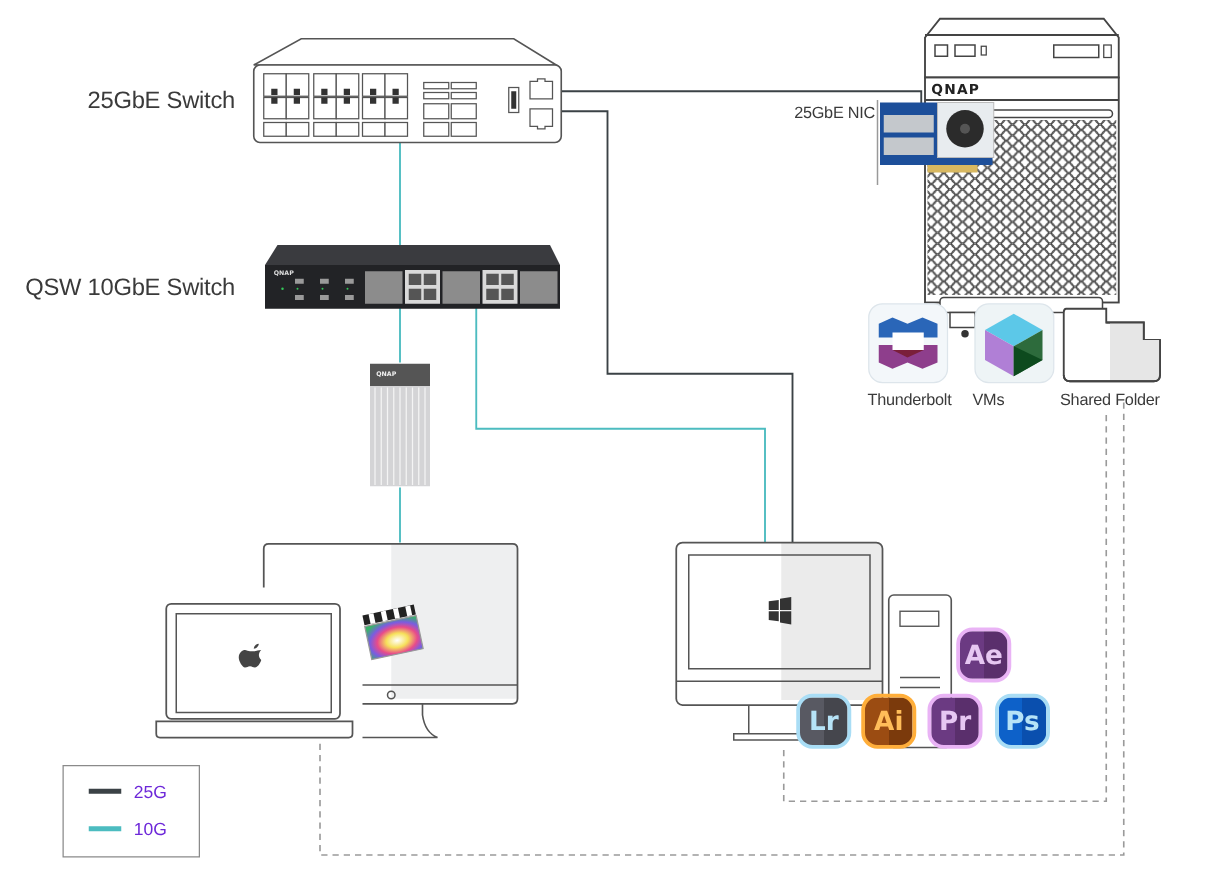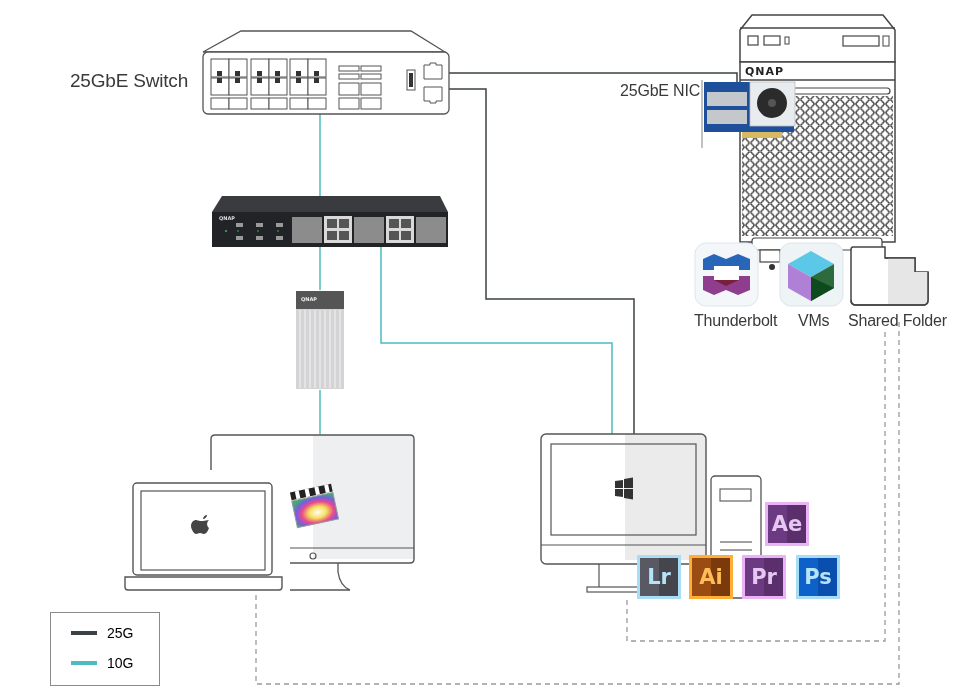--- a/index.html
+++ b/index.html
@@ -1,24 +1,24 @@
 <!DOCTYPE html>
 <html><head>
 <meta charset="utf-8">
 <style>
   html,body{margin:0;padding:0;background:#fff;}
   body{width:980px;height:700px;position:relative;overflow:hidden;font-family:"Liberation Sans","DejaVu Sans",sans-serif;color:#333;}
   #stage{position:absolute;left:0;top:0;width:980px;height:700px;}
   .lbl{position:absolute;font-size:19px;color:#3a3a3a;white-space:nowrap;letter-spacing:-0.2px;}
-  .lbl.sm{font-size:16px;}
+  .lbl.sm{font-size:13px;}
   .right{text-align:right;}
   .legend{position:absolute;left:50px;top:612px;width:108px;height:72px;border:1.5px solid #8a8a8a;background:#fff;}
-  .legend-row{position:absolute;left:20px;display:flex;align-items:center;gap:10px;font-size:14px;color:#000000;}
+  .legend-row{position:absolute;left:20px;display:flex;align-items:center;gap:10px;font-size:14px;color:#6d28d9;}
   .legend-swatch{width:26px;height:4px;display:inline-block;}
-  .app-tile{position:absolute;width:44px;height:44px;display:flex;align-items:center;justify-content:center;font-weight:bold;font-size:21px;box-sizing:border-box;}
+  .app-tile{position:absolute;width:44px;height:44px;display:flex;align-items:center;justify-content:center;font-weight:bold;font-size:21px;box-sizing:border-box;border-radius:13px;}
 </style>
 </head>
 <body>
 
 <div id="stage">
 
 <svg width="980" height="700" style="position:absolute;left:0;top:0">
 
   <g>
 
@@ -257,24 +257,25 @@
   </g>
   <g>
     <path d="M853,247 L885,247 L885,258 L915,258 L915,272 L928,272 L928,300 Q928,305 923,305 L856,305 Q851,305 851,300 L851,250 Q851,247 853,247 Z" fill="#fff" stroke="#444" stroke-width="1.5"></path>
     <path d="M888,258 L915,258 L915,272 L928,272 L928,300 Q928,304 924,304 L888,304 Z" fill="#e6e6e6"></path>
     <path d="M885,258 L915,258 L915,272" fill="none" stroke="#444" stroke-width="1.5"></path>
     <path d="M851,300 Q851,305 856,305 L923,305 Q928,305 928,300 L928,272" fill="none" stroke="#444" stroke-width="1.5"></path>
   </g>
 </svg>
 
 <div class="lbl right" style="left:60px;top:70px;width:128px;">25GbE Switch</div>
+<div class="lbl right" style="left:20px;top:220px;width:168px;">QSW 10GbE Switch</div>
 <div class="lbl sm right" style="left:600px;top:82px;width:100px;">25GbE NIC</div>
 
 <div class="lbl sm" style="left:694px;top:312px;">Thunderbolt</div>
-<div class="lbl sm" style="left:798px;top:312px;">VMs</div>
+<div class="lbl sm" style="left:778px;top:312px;">VMs</div>
 <div class="lbl sm" style="left:848px;top:312px;text-align:right;">Shared Folder</div>
 
 <div class="app-tile" id="tile-ae" style="left: 765px; top: 502px; background: linear-gradient(90deg, rgb(107, 58, 130) 50%, rgb(90, 47, 108) 50%); border: 3px solid rgb(233, 179, 245); color: rgb(230, 199, 242); font-family: &quot;DejaVu Sans&quot;, sans-serif;">
       <span>Ae</span>
     </div>
 <div class="app-tile" id="tile-lr" style="left: 637px; top: 555px; background: linear-gradient(90deg, rgb(88, 89, 98) 50%, rgb(69, 70, 77) 50%); border: 3px solid rgb(169, 221, 245); color: rgb(182, 227, 247); font-family: &quot;DejaVu Sans&quot;, sans-serif;">
       <span>Lr</span>
     </div>
 <div class="app-tile" id="tile-ai" style="left: 689px; top: 555px; background: linear-gradient(90deg, rgb(155, 76, 18) 50%, rgb(123, 58, 12) 50%); border: 3px solid rgb(255, 174, 58); color: rgb(255, 189, 89); font-family: &quot;DejaVu Sans&quot;, sans-serif;">
       <span>Ai</span>

